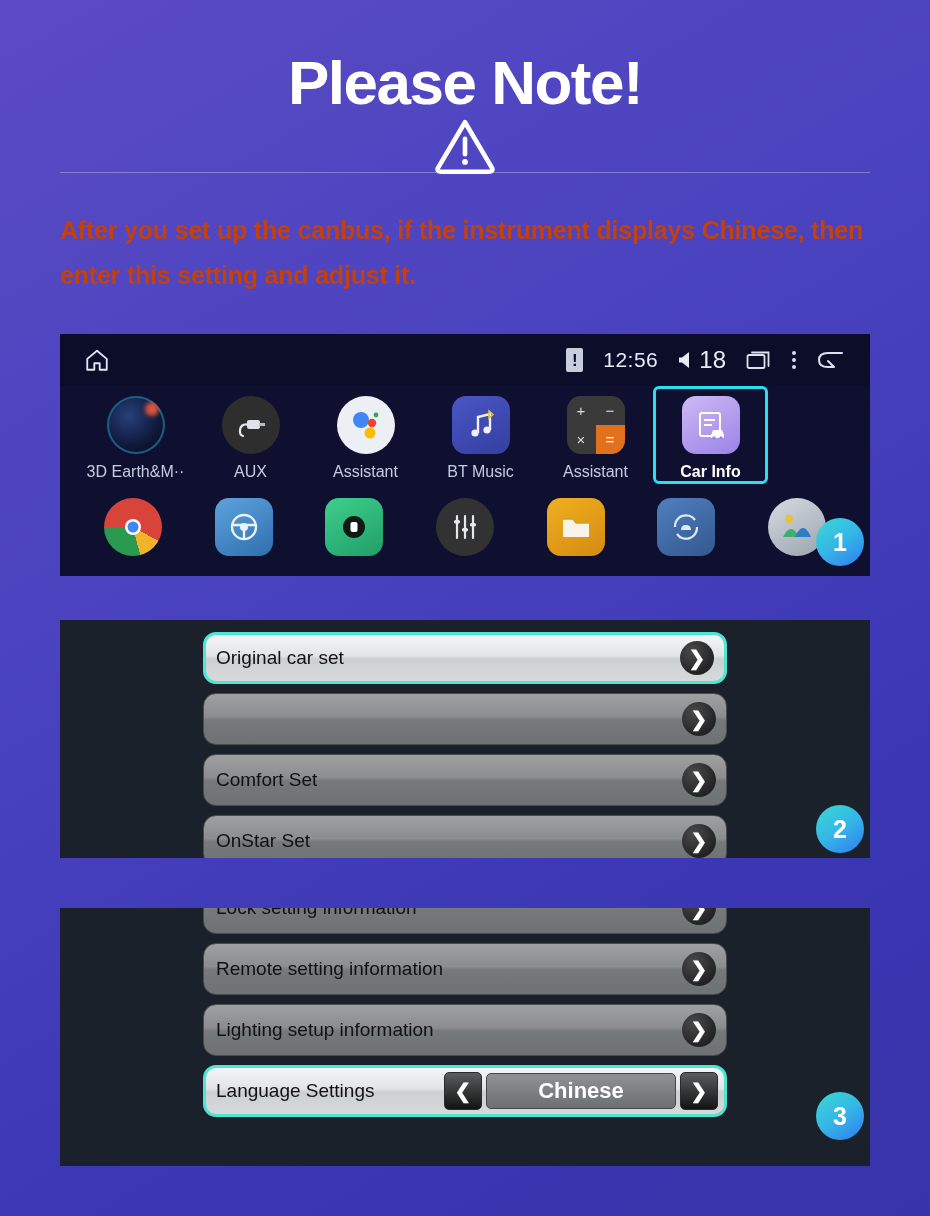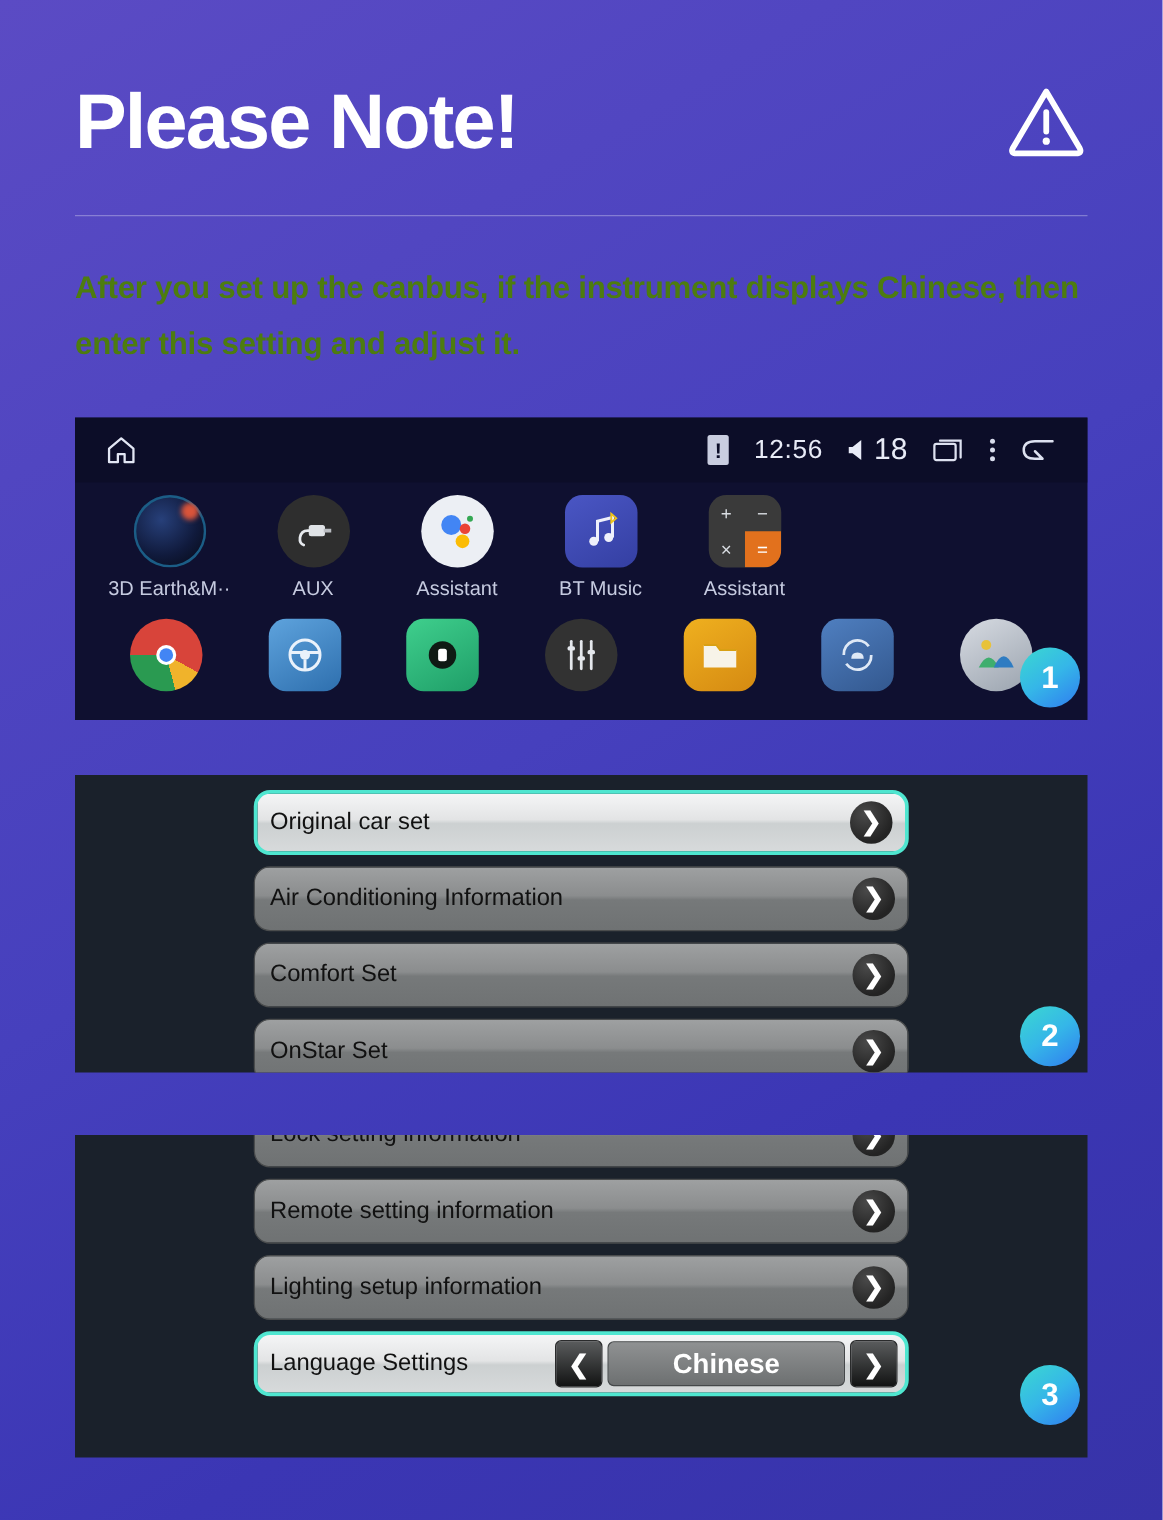--- a/index.html
+++ b/index.html
@@ -19,20 +19,21 @@
   
   .header {
     position: absolute;
     left: 60px;
     top: 52px;
     width: 810px;
     height: 92px;
     display: flex;
     align-items: center;
     justify-content: space-between;
+    flex-direction: column;
   }
   .page-title {
     font-size: 62px;
     font-weight: bold;
     color: #ffffff;
     letter-spacing: -1.5px;
     line-height: 1;
   }
   .warn-icon { width: 66px; height: 66px; flex: none; }
 
@@ -45,21 +46,21 @@
     background: rgba(255,255,255,0.30);
   }
 
   .intro {
     position: absolute;
     left: 60px;
     top: 208px;
     width: 830px;
     font-size: 25px;
     font-weight: bold;
-    color: #4d7c0f;
+    color: #c2410c;
     line-height: 45px;
     letter-spacing: -0.2px;
   }
 
   
   .panel {
     position: absolute;
     left: 60px;
     width: 810px;
     background: #1a212b;
@@ -326,20 +327,33 @@
           <rect x="29" y="29" width="29" height="29" fill="#e2711d"></rect>
           <text x="14" y="20" font-size="15" fill="#d9dde2" text-anchor="middle" font-family="Liberation Sans">+</text>
           <text x="43" y="20" font-size="15" fill="#d9dde2" text-anchor="middle" font-family="Liberation Sans">−</text>
           <text x="14" y="49" font-size="15" fill="#d9dde2" text-anchor="middle" font-family="Liberation Sans">×</text>
           <text x="43" y="49" font-size="15" fill="#ffffff" text-anchor="middle" font-family="Liberation Sans">=</text>
         </svg>
       </div>
       <div class="applabel">Assistant</div>
     </div>
 
+    <div class="appcell selected">
+      <div class="appicon sq ic-carinfo">
+        <svg width="36" height="36" viewBox="0 0 36 36">
+          <rect x="7" y="6" width="20" height="23" rx="2" fill="none" stroke="#ffffff" stroke-width="2"></rect>
+          <line x1="11" y1="13" x2="22" y2="13" stroke="#ffffff" stroke-width="1.8"></line>
+          <line x1="11" y1="18" x2="19" y2="18" stroke="#ffffff" stroke-width="1.8"></line>
+          <path d="M18 28 L20 23 H29 L31 28 V31 H18 Z" fill="#ffffff"></path>
+          <circle cx="21" cy="31" r="1.8" fill="#9b83e6"></circle>
+          <circle cx="28" cy="31" r="1.8" fill="#9b83e6"></circle>
+        </svg>
+      </div>
+      <div class="applabel">Car Info</div>
+    </div>
   </div>
 
   <div class="approw" style="margin-top:4px;">
     <div class="appcell">
       <div class="appicon ic-chrome">
         <svg width="30" height="30" viewBox="0 0 30 30">
             <circle cx="15" cy="15" r="8" fill="#ffffff"></circle>
             <circle cx="15" cy="15" r="5.5" fill="#4285f4"></circle>
           </svg>
       </div>
@@ -410,21 +424,20 @@
 
 <div class="panel" id="panel-list1">
   <div class="rowlist">
 
     <div class="setrow highlight">
       <span class="setlabel">Original car set</span>
       <span class="chev">❯</span>
     </div>
 
     <div class="setrow">
-      <span class="setlabel">Air Conditioning Information</span>
       <span class="chev">❯</span>
     </div>
 
     <div class="setrow">
       <span class="setlabel">Comfort Set</span>
       <span class="chev">❯</span>
     </div>
 
     <div class="setrow">
       <span class="setlabel">OnStar Set</span>

